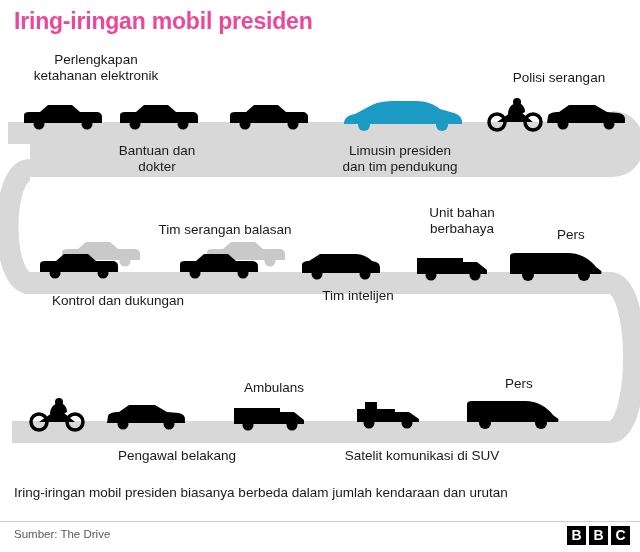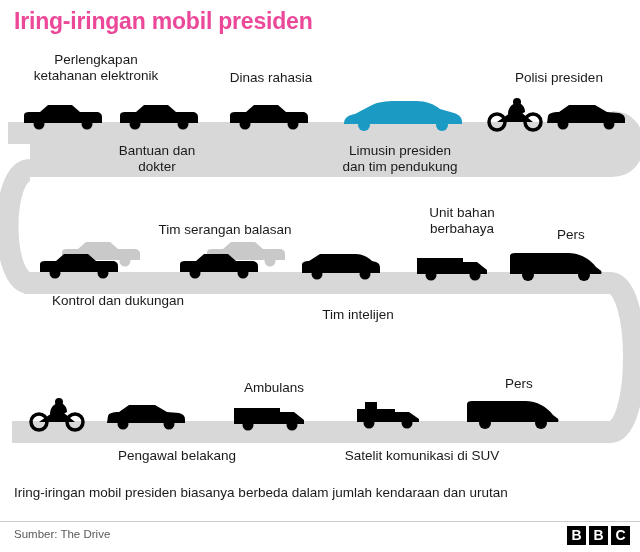--- a/index.html
+++ b/index.html
@@ -218,33 +218,32 @@
     <g fill="#000000">
         <use href="#sattruck" x="355" y="398"></use>
       </g>
     <g fill="#000000">
         <use href="#van" x="465" y="396"></use>
       </g>
   </svg>
 
   <div class="lbl c" style="left:6px; top:52px; width:180px;">Perlengkapan
 ketahanan elektronik</div>
-  <div class="lbl c" style="left:196px; top:70px; width:150px;">Dinas rahasia</div>
-  <div class="lbl c" style="left:485px; top:70px; width:148px;">Polisi presiden</div>
+  <div class="lbl c" style="left:485px; top:70px; width:148px;">Polisi serangan</div>
   <div class="lbl c" style="left:84px; top:143px; width:146px;">Bantuan dan
 dokter</div>
   <div class="lbl c" style="left:310px; top:143px; width:180px;">Limusin presiden
 dan tim pendukung</div>
 
   <div class="lbl c" style="left:400px; top:205px; width:124px;">Unit bahan
 berbahaya</div>
   <div class="lbl c" style="left:132px; top:222px; width:186px;">Tim serangan balasan</div>
   <div class="lbl c" style="left:540px; top:227px; width:62px;">Pers</div>
   <div class="lbl l" style="left:8px; top:293px; width:220px;">Kontrol dan dukungan</div>
-  <div class="lbl c" style="left:288px; top:307px; width:140px;">Tim intelijen</div>
+  <div class="lbl c" style="left:288px; top:288px; width:140px;">Tim intelijen</div>
 
   <div class="lbl c" style="left:216px; top:380px; width:116px;">Ambulans</div>
   <div class="lbl c" style="left:488px; top:376px; width:62px;">Pers</div>
   <div class="lbl l" style="left:32px; top:448px; width:200px;margin-left:45px;">Pengawal belakang</div>
   <div class="lbl l" style="left:292px; top:448px; width:260px;">Satelit komunikasi di SUV</div>
 
   <div class="footnote">Iring-iringan mobil presiden biasanya berbeda dalam jumlah kendaraan dan urutan</div>
   <div class="rule"></div>
   <div class="source">Sumber: The Drive</div>
   <div class="bbc">

